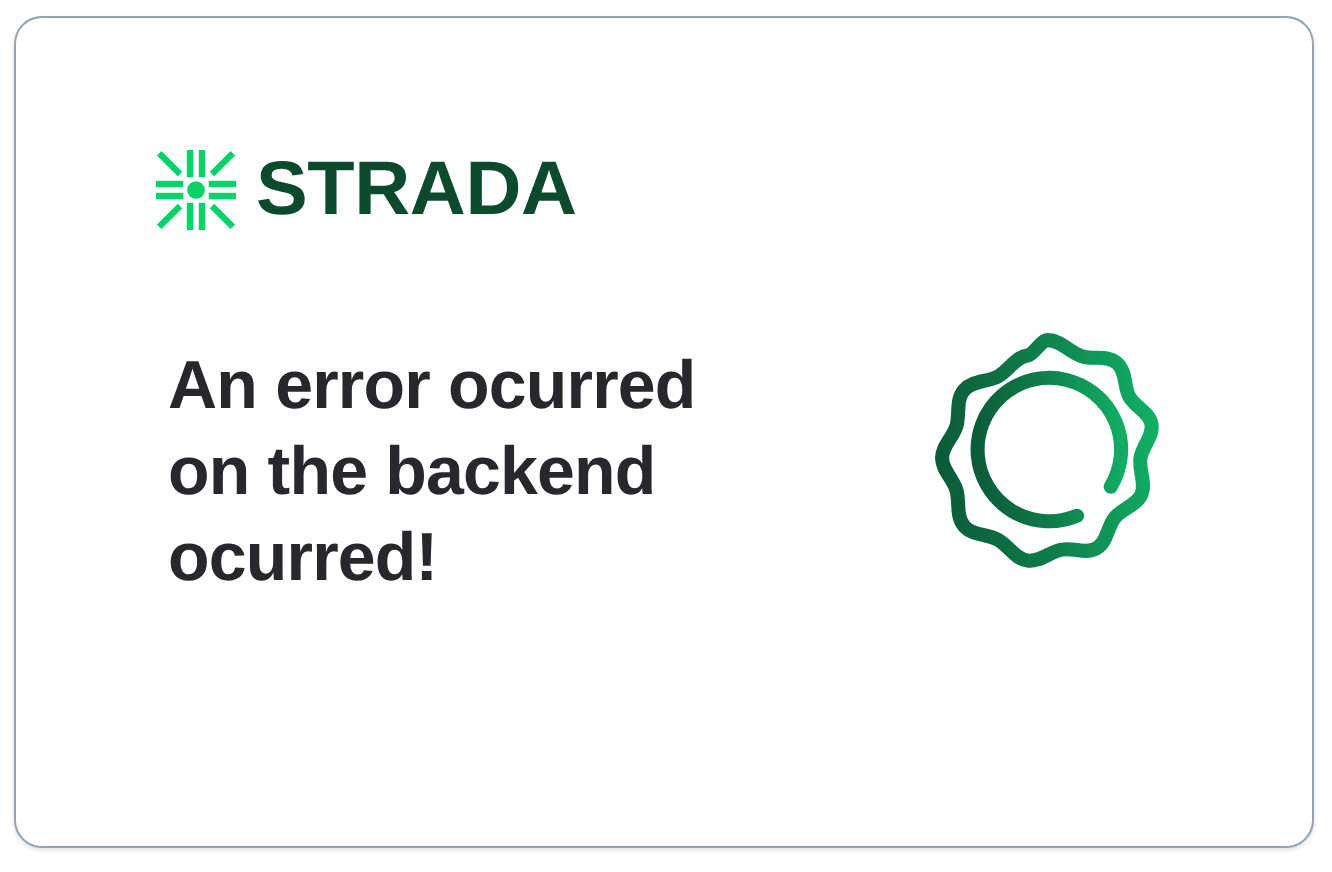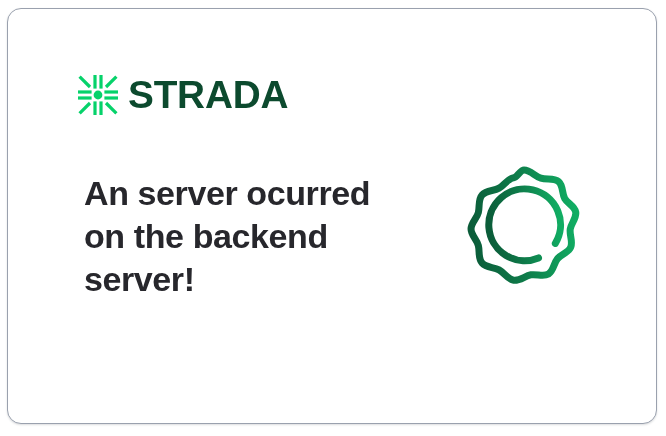--- a/index.html
+++ b/index.html
@@ -107,21 +107,21 @@
           <path d="M96 96 L70 70"></path>
         </g>
 
         <circle cx="50" cy="50" r="11"></circle>
       </g>
     </svg>
 
     <div id="brand-wordmark">STRADA</div>
   </div>
 
-  <p id="error-message">An server ocurred on the backend server!</p>
+  <p id="error-message">An error ocurred on the backend ocurred!</p>
 
   <svg id="gear-illustration" viewBox="0 0 200 200" aria-hidden="true">
     <defs>
       <linearGradient id="gearGrad" x1="0" y1="0.55" x2="1" y2="0.45">
         <stop offset="0%" stop-color="#0b5c39"></stop>
         <stop offset="45%" stop-color="#0e7a49"></stop>
         <stop offset="100%" stop-color="#11ad63"></stop>
       </linearGradient>
     </defs>
     <g fill="none" stroke="url(#gearGrad)" stroke-width="9" stroke-linecap="round" stroke-linejoin="round">

